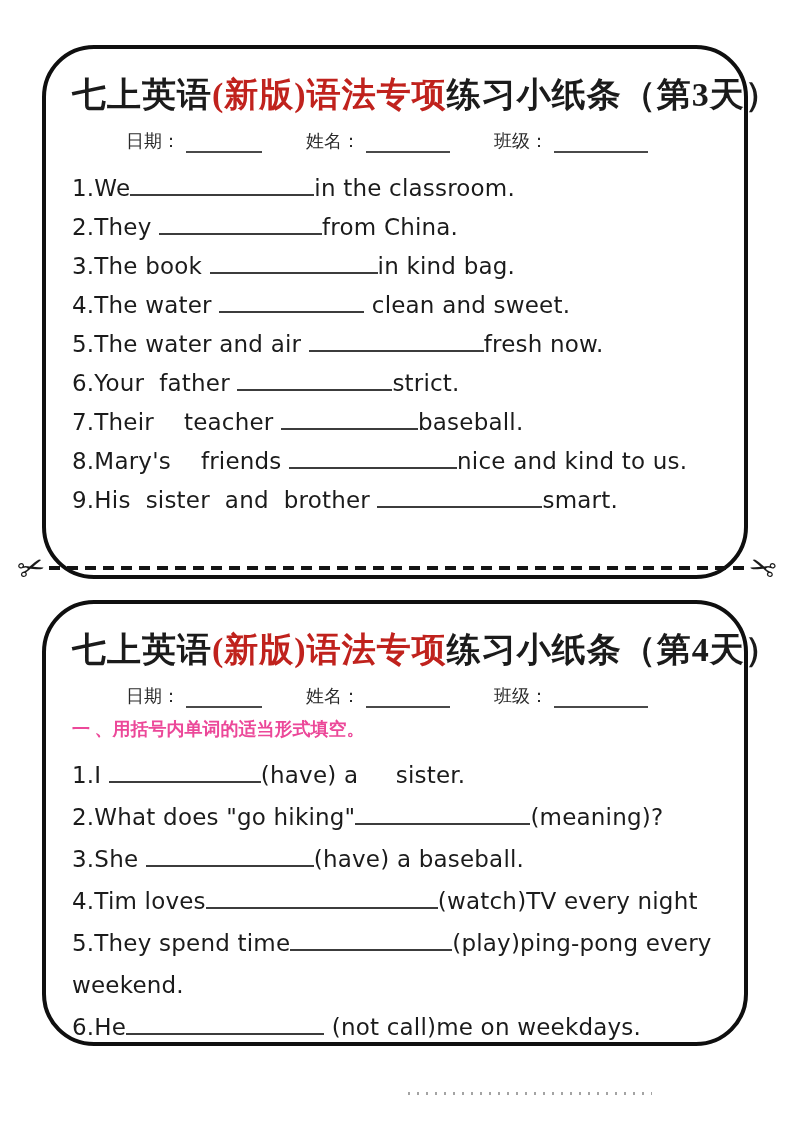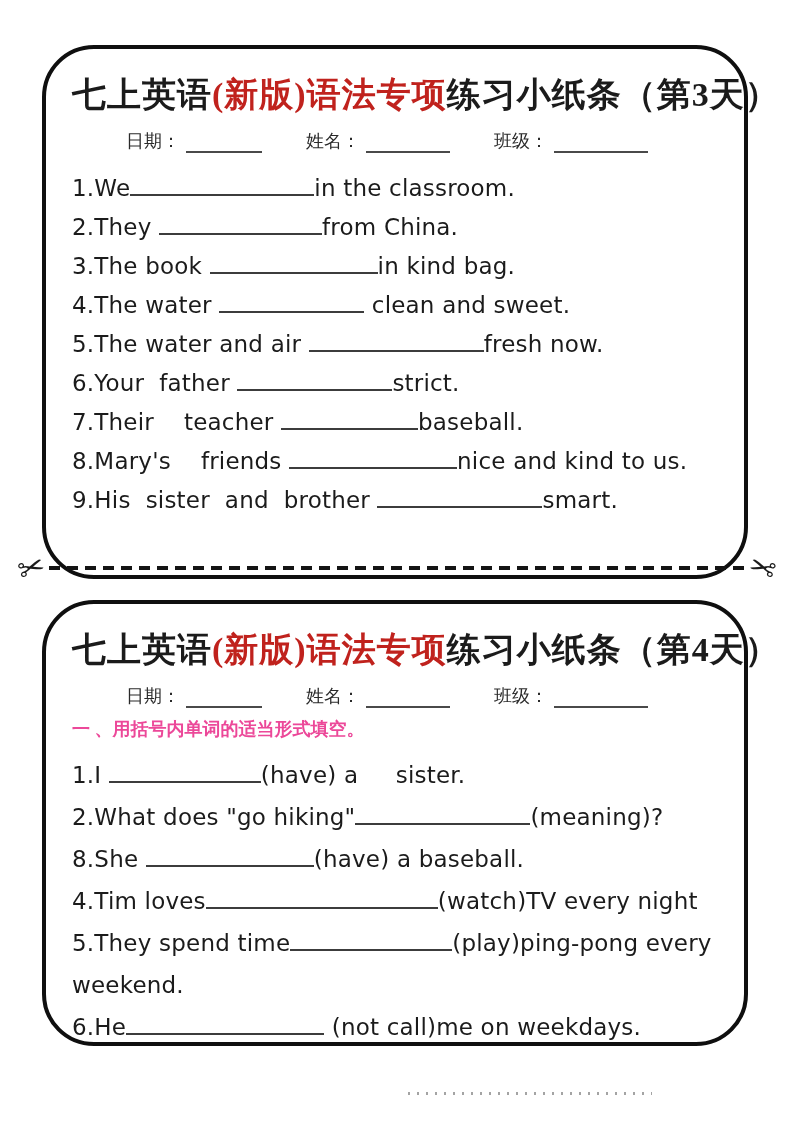--- a/index.html
+++ b/index.html
@@ -175,20 +175,20 @@
         <span class="meta-label">班级：</span>
         <span class="meta-blank w3"></span>
       </span>
   </div>
 
   <div class="section-heading">一 、用括号内单词的适当形式填空。</div>
 
   <div class="items">
       <div class="item-row"><span class="item-pre">1.I </span><span class="item-blank" style="width: 152px;"></span><span class="item-post">(have) a     sister.</span></div>
       <div class="item-row"><span class="item-pre">2.What does "go hiking"</span><span class="item-blank" style="width: 175px;"></span><span class="item-post">(meaning)?</span></div>
-      <div class="item-row"><span class="item-pre">8.She </span><span class="item-blank" style="width: 168px;"></span><span class="item-post">(have) a baseball.</span></div>
+      <div class="item-row"><span class="item-pre">3.She </span><span class="item-blank" style="width: 168px;"></span><span class="item-post">(have) a baseball.</span></div>
       <div class="item-row"><span class="item-pre">4.Tim loves</span><span class="item-blank" style="width: 232px;"></span><span class="item-post">(watch)TV every night</span></div>
       <div class="item-row"><span class="item-pre">5.They spend time</span><span class="item-blank" style="width: 162px;"></span><span class="item-post">(play)ping-pong every weekend.</span></div>
       <div class="item-row"><span class="item-pre">6.He</span><span class="item-blank" style="width: 198px;"></span><span class="item-post"> (not call)me on weekdays.</span></div>
     </div>
 </section>
 
 <div class="footer-remnant"></div>
 
 </body></html>

